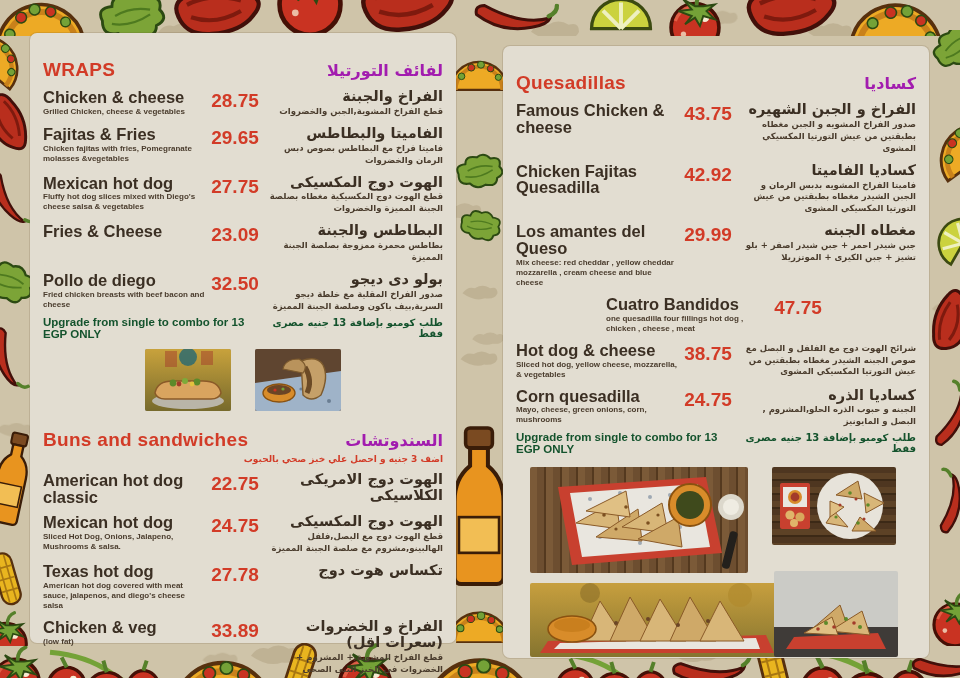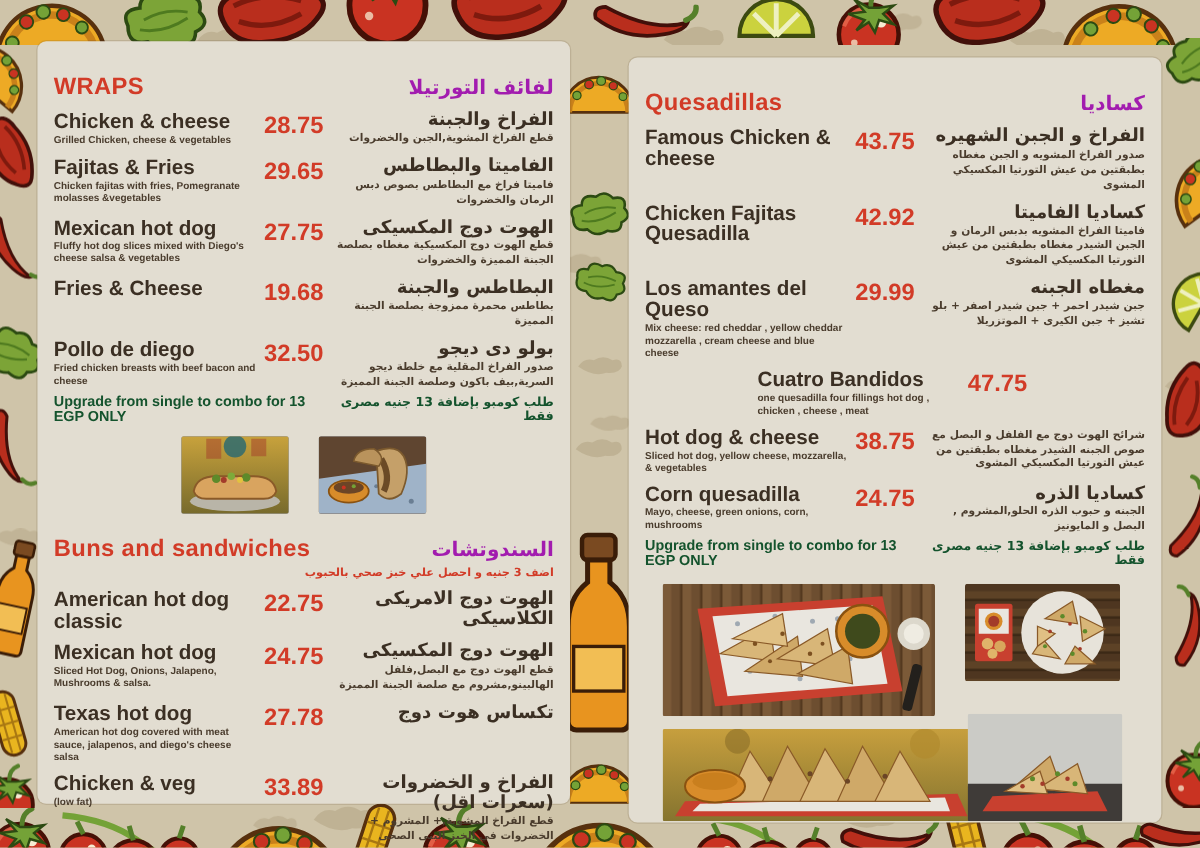--- a/index.html
+++ b/index.html
@@ -235,21 +235,21 @@
             <div class="n-ar">الهوت دوج المكسيكى</div>
             <div class="d-ar">قطع الهوت دوج المكسيكية مغطاه بصلصة الجبنة المميزة والخضروات</div>
           </div>
         </div>
 
         <div class="item">
           <div class="i-en">
             <div class="n-en">Fries &amp; Cheese</div>
             <div class="d-en"></div>
           </div>
-          <div class="i-price">19.68</div>
+          <div class="i-price">23.09</div>
           <div class="i-ar">
             <div class="n-ar">البطاطس والجبنة</div>
             <div class="d-ar">بطاطس محمرة ممزوجة بصلصة الجبنة المميزة</div>
           </div>
         </div>
 
         <div class="item">
           <div class="i-en">
             <div class="n-en">Pollo de diego</div>
             <div class="d-en">Fried chicken breasts with beef bacon and cheese</div>

